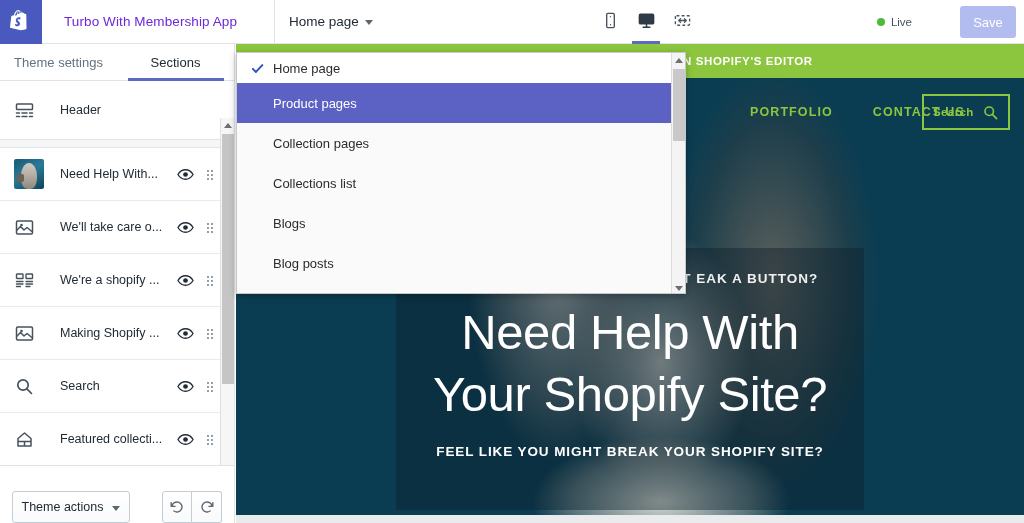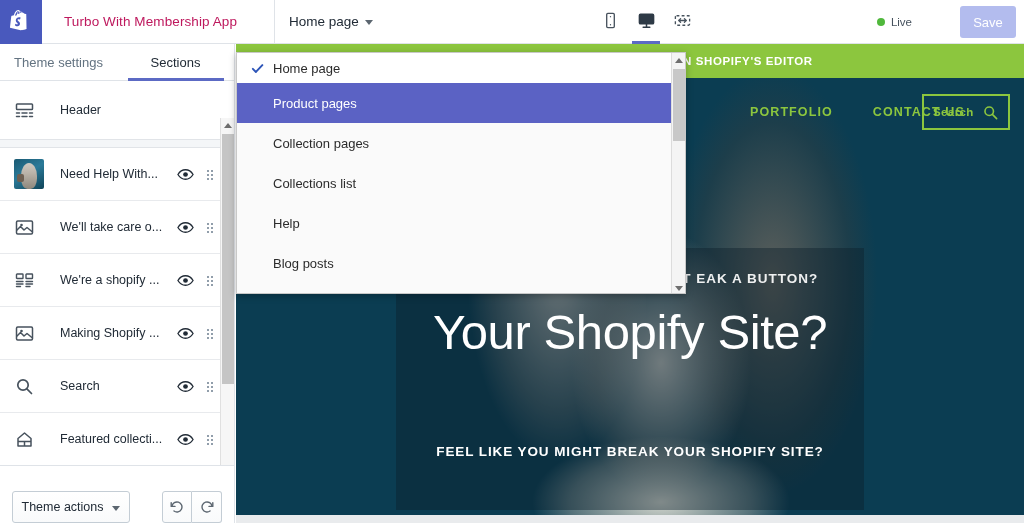--- a/index.html
+++ b/index.html
@@ -16,21 +16,21 @@
     background: #ffffff; border-bottom: 1px solid #dfe3e8;
     display: flex; align-items: center;
   }
   .logo-box {
     width: 42px; height: 44px; background: #4959bd;
     display: flex; align-items: center; justify-content: center;
     flex: none;
   }
   .logo-box svg { width: 22px; height: 24px; }
   .shop-title {
-    font-size: 13.5px; color: #be185d; padding-left: 22px;
+    font-size: 13.5px; color: #6d28d9; padding-left: 22px;
     white-space: nowrap; letter-spacing: .1px;
   }
   .topbar-divider {
     width: 1px; height: 44px; background: #dfe3e8; margin-left: 37px; flex: none;
   }
   .page-select {
     display: flex; align-items: center; gap: 6px;
     padding: 0 14px; height: 44px; cursor: pointer;
     font-size: 13.5px; color: #212b36; white-space: nowrap;
   }
@@ -524,20 +524,21 @@
         <svg viewBox="0 0 20 20" fill="none" stroke="#8cc63e" stroke-width="1.9">
           <circle cx="8.5" cy="8.5" r="5"></circle>
           <path d="M12.2 12.2l5 5" stroke-linecap="round"></path>
         </svg>
       </div>
     </div>
 
     <div class="dark-panel"></div>
     <div class="overline">NEED TO CHANGE A COLOR OR T  EAK A BUTTON?</div>
     <div class="hero-h1">
+      <div>Need Help With</div>
       <div>Your Shopify Site?</div>
     </div>
     <div class="hero-sub">FEEL LIKE YOU MIGHT BREAK YOUR SHOPIFY SITE?</div>
     <div class="preview-bottom-bar"></div>
   </div>
 
   <div class="dropdown">
 
     <div class="dd-item first">
       <span class="dd-check">
@@ -558,21 +559,21 @@
       <span class="dd-text">Collection pages</span>
     </div>
 
     <div class="dd-item">
       <span class="dd-check"></span>
       <span class="dd-text">Collections list</span>
     </div>
 
     <div class="dd-item">
       <span class="dd-check"></span>
-      <span class="dd-text">Help</span>
+      <span class="dd-text">Blogs</span>
     </div>
 
     <div class="dd-item">
       <span class="dd-check"></span>
       <span class="dd-text">Blog posts</span>
     </div>
 
     <div class="dd-item">
       <span class="dd-check"></span>
       <span class="dd-text">Cart</span>

